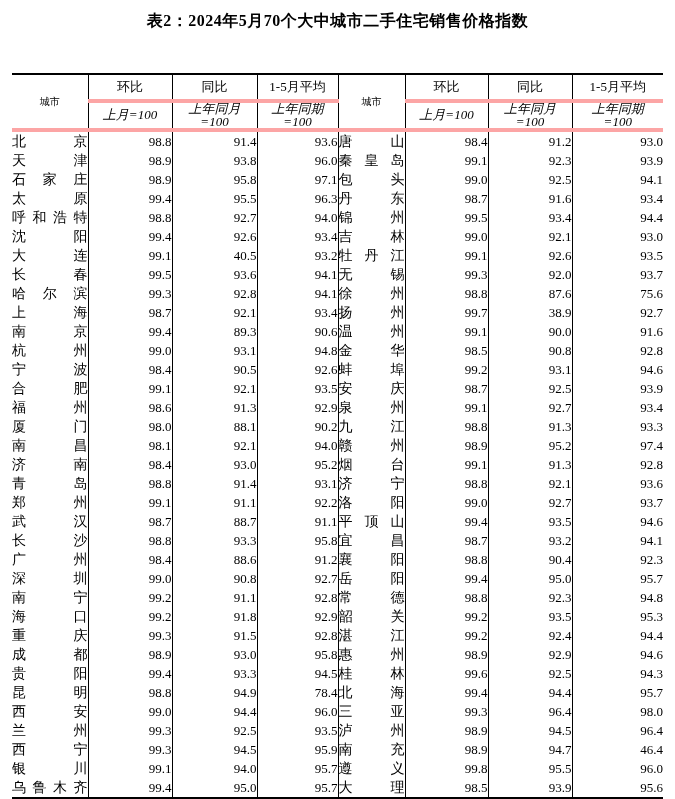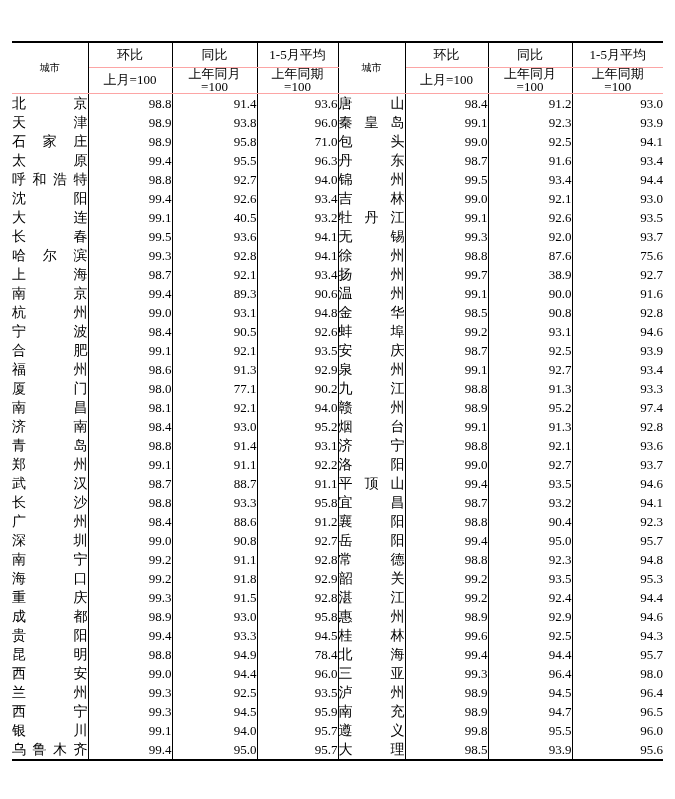--- a/index.html
+++ b/index.html
@@ -33,40 +33,41 @@
   }
   table.idx th, table.idx td {
     padding: 0;
     font-weight: normal;
     border-right: 1px solid #000;
     overflow: hidden;
     white-space: nowrap;
   }
   table.idx tr > *:last-child { border-right: none; }
   thead th {
-    border-bottom: 1px solid #fca5a5;
+    border-bottom: 4px solid #fca5a5;
     font-size: 13px;
     text-align: center;
   }
   thead tr.h1 th { height: 24px; }
-  thead tr.h2 th { height: 25px; line-height: 12.5px; }
+  thead tr.h2 th { height: 25px; line-height: 12.5px; font-style: italic; }
   thead th.city-h { font-size: 10px; }
   tbody td { height: 19px; font-size: 13px; }
   td.num { text-align: right; padding-right: 9px; }
   td.city-cell { padding: 0 8px; font-size: 14px; }
   td.city-cell .cjk {
     display: flex;
     justify-content: space-between;
     align-items: center;
   }
 </style>
 </head>
 <body>
 
 <div class="page">
+  <div class="title">表2：2024年5月70个大中城市二手住宅销售价格指数</div>
 
   <table class="idx">
     <colgroup>
       <col style="width:76px">
         <col style="width:84px">
         <col style="width:85px">
         <col style="width:81px">
       <col style="width:67px">
         <col style="width:83px">
         <col style="width:84px">
@@ -137,21 +138,21 @@
         <tr>
           <td class="city-cell">
             <div class="cjk">
               <span>石</span>
               <span>家</span>
               <span>庄</span>
             </div>
           </td>
           <td class="num">98.9</td>
           <td class="num">95.8</td>
-          <td class="num">71.0</td>
+          <td class="num">97.1</td>
           <td class="city-cell">
             <div class="cjk">
               <span>包</span>
               <span>头</span>
             </div>
           </td>
           <td class="num">99.0</td>
           <td class="num">92.5</td>
           <td class="num">94.1</td>
         </tr>
@@ -400,21 +401,21 @@
           <td class="num">93.4</td>
         </tr>
         <tr>
           <td class="city-cell">
             <div class="cjk">
               <span>厦</span>
               <span>门</span>
             </div>
           </td>
           <td class="num">98.0</td>
-          <td class="num">77.1</td>
+          <td class="num">88.1</td>
           <td class="num">90.2</td>
           <td class="city-cell">
             <div class="cjk">
               <span>九</span>
               <span>江</span>
             </div>
           </td>
           <td class="num">98.8</td>
           <td class="num">91.3</td>
           <td class="num">93.3</td>
@@ -751,21 +752,21 @@
           <td class="num">94.5</td>
           <td class="num">95.9</td>
           <td class="city-cell">
             <div class="cjk">
               <span>南</span>
               <span>充</span>
             </div>
           </td>
           <td class="num">98.9</td>
           <td class="num">94.7</td>
-          <td class="num">96.5</td>
+          <td class="num">46.4</td>
         </tr>
         <tr>
           <td class="city-cell">
             <div class="cjk">
               <span>银</span>
               <span>川</span>
             </div>
           </td>
           <td class="num">99.1</td>
           <td class="num">94.0</td>

